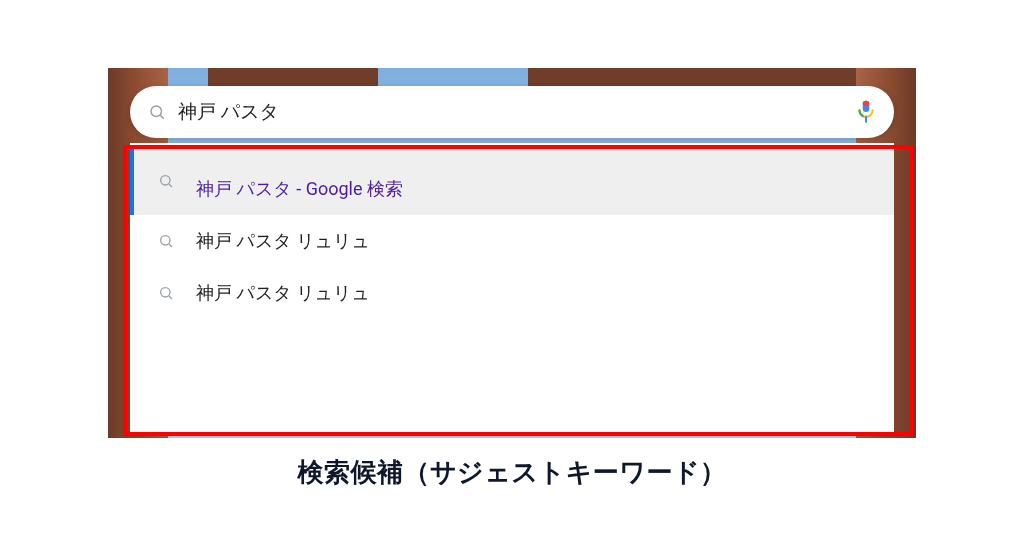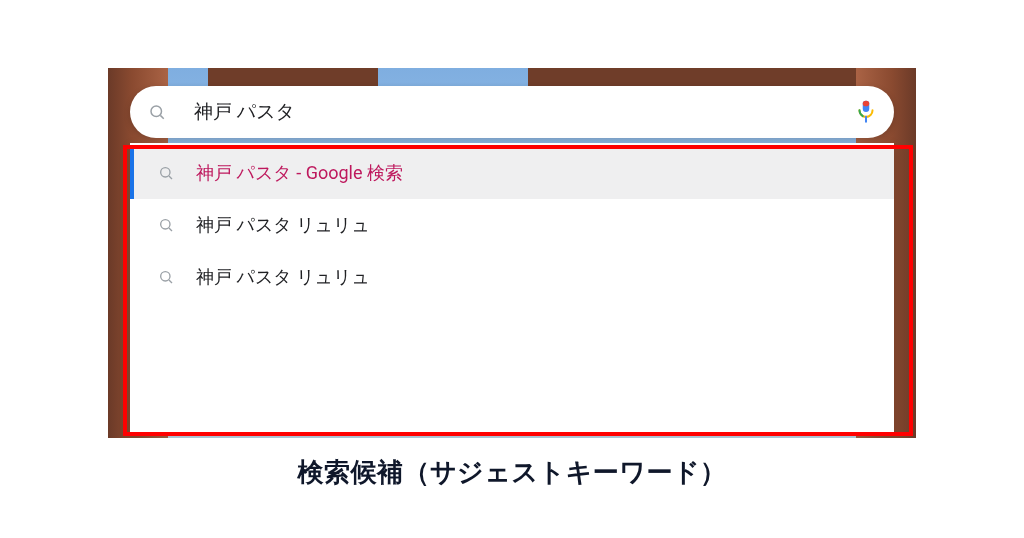--- a/index.html
+++ b/index.html
@@ -61,21 +61,21 @@
       padding: 0 18px;
       box-shadow: 0 2px 6px rgba(0,0,0,0.18);
     }
     .search-icon-main svg { width: 18px; height: 18px; display: block; }
     .search-input {
       flex: 1;
       border: none;
       outline: none;
       font-size: 19px;
       color: #202124;
-      margin-left: 28px;
+      margin-left: 12px;
       background: transparent;
       font-family: inherit;
     }
     .mic-icon svg { width: 20px; height: 26px; display: block; }
 
     .suggest-panel {
       position: absolute;
       left: 22px;
       right: 22px;
       top: 75px;
@@ -99,21 +99,21 @@
     .suggest-item.sel {
       background: #efeff0;
     }
     .suggest-item.sel::before {
       content: "";
       position: absolute;
       left: 0; top: 0; bottom: 0;
       width: 4px;
       background: #1a73e8;
     }
-    .suggest-item.sel .s-text { color: #be185d; }
+    .suggest-item.sel .s-text { color: #4c1d95; margin-top: 16px; }
     .s-icon svg { width: 16px; height: 16px; display: block; }
     .s-text { margin-left: 22px; }
 
     .highlight-box {
       position: absolute;
       left: 123px;
       top: 145px;
       width: 790px;
       height: 291px;
       border: 4px solid #ff0000;

